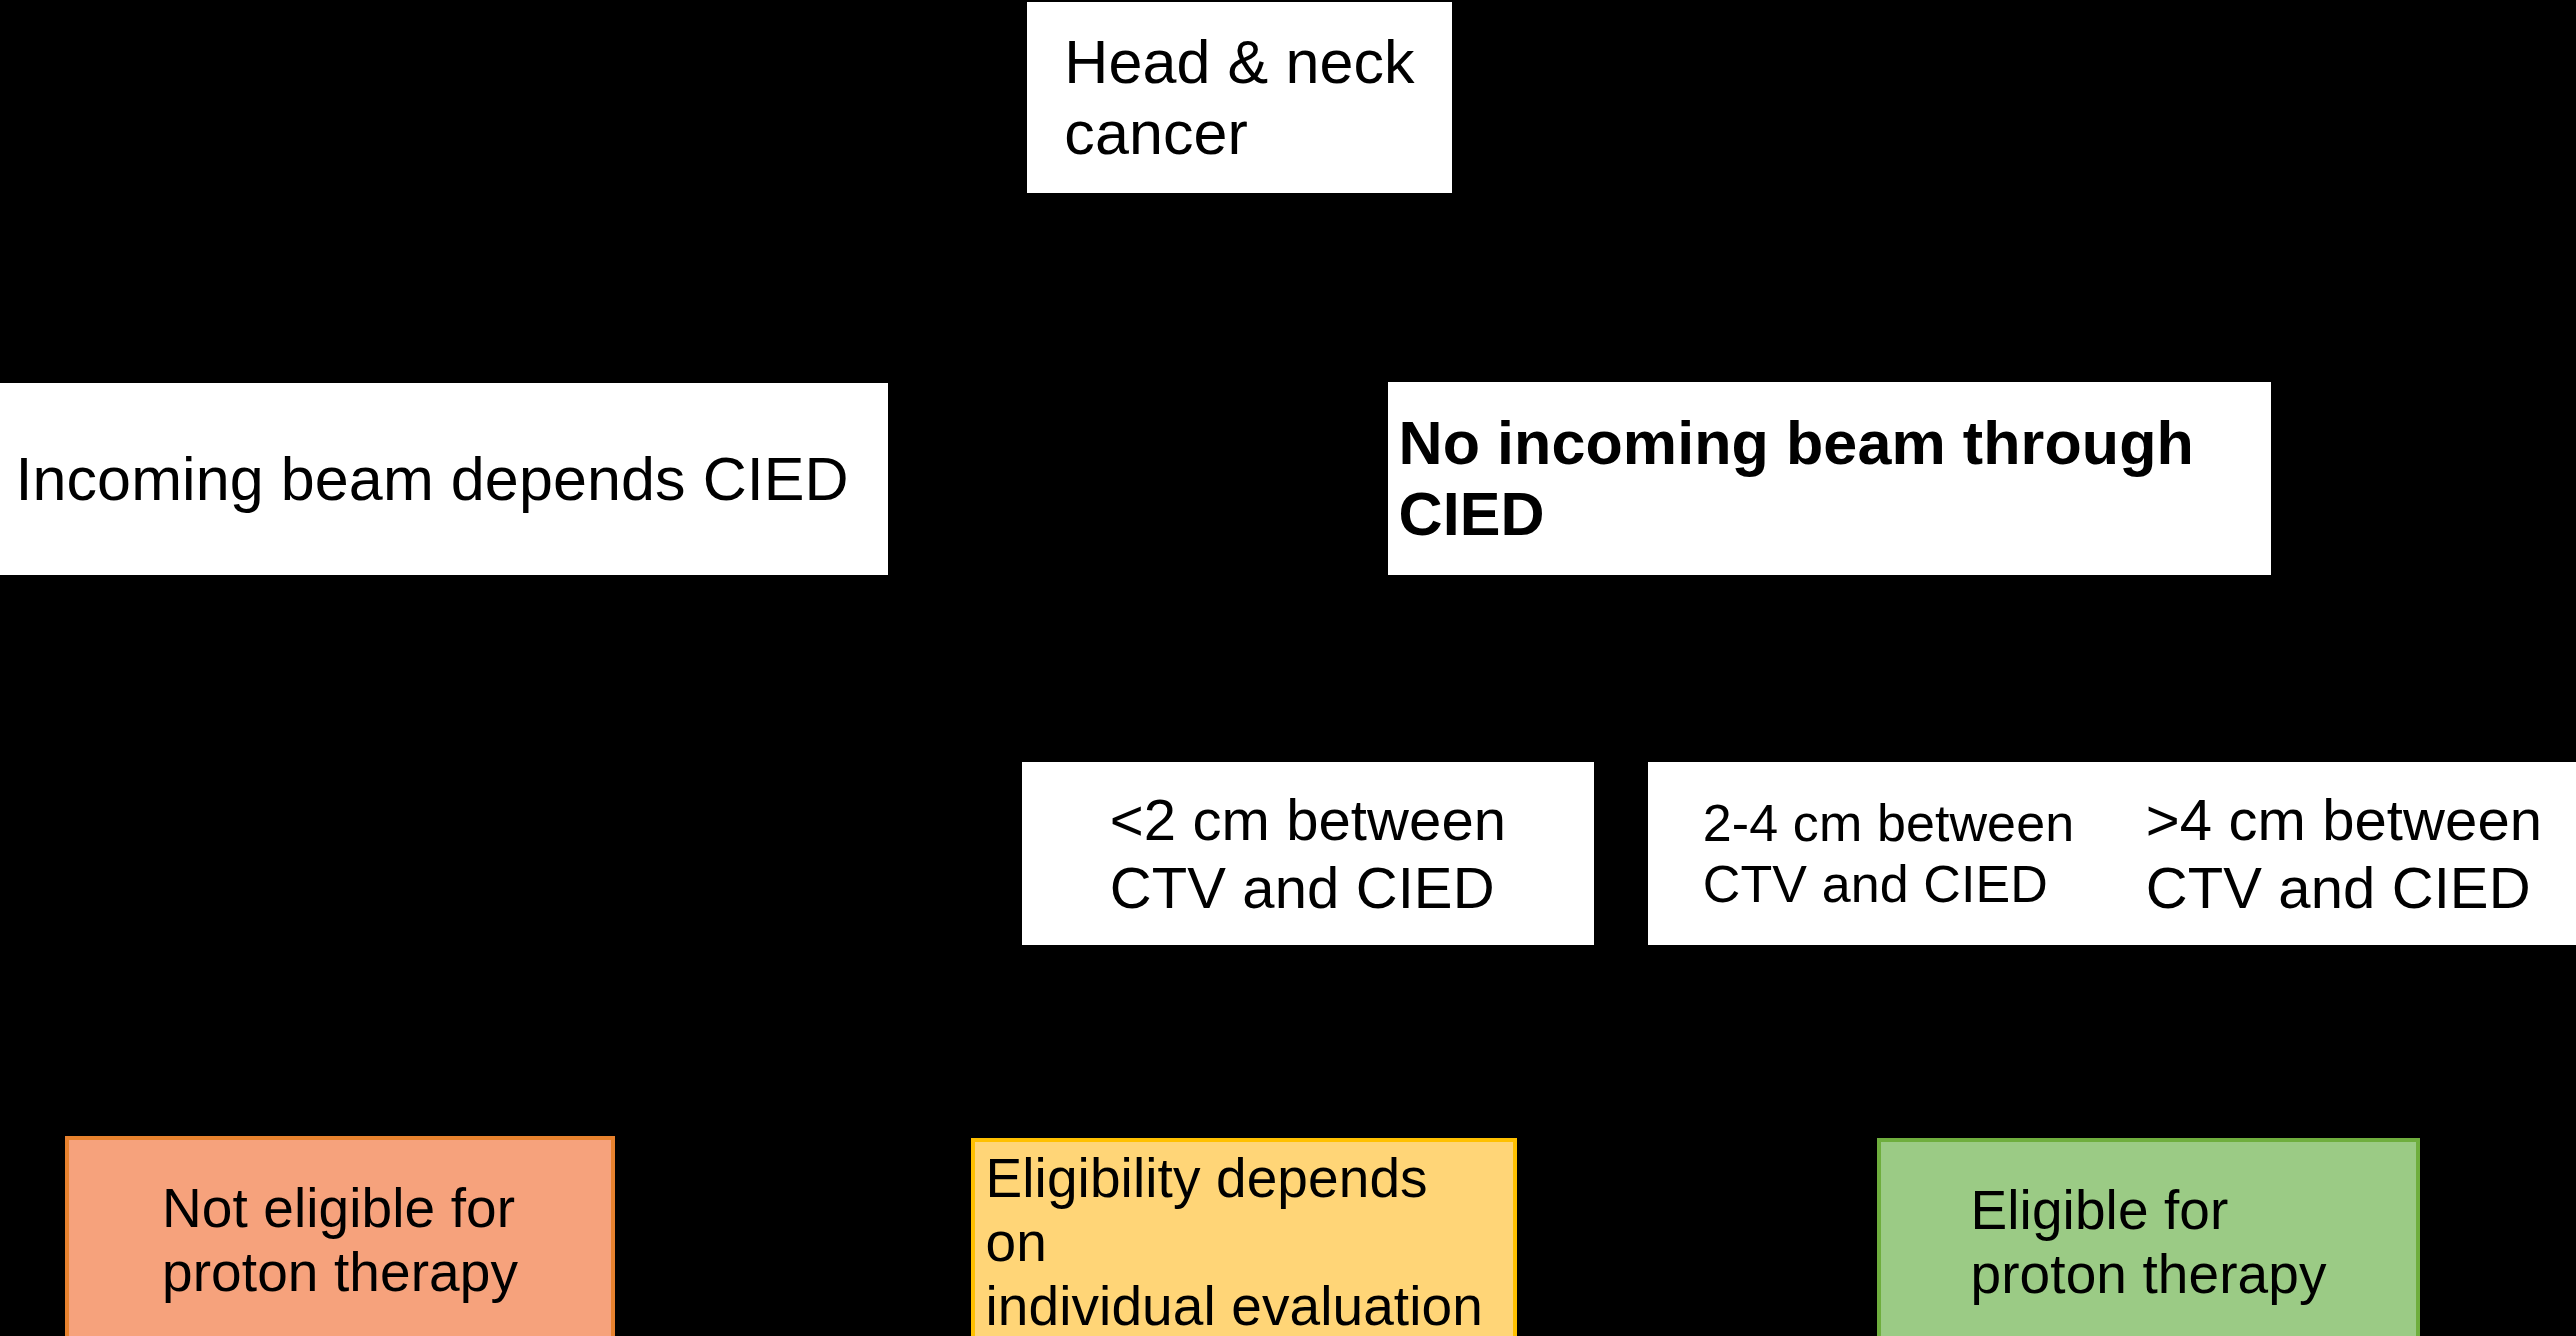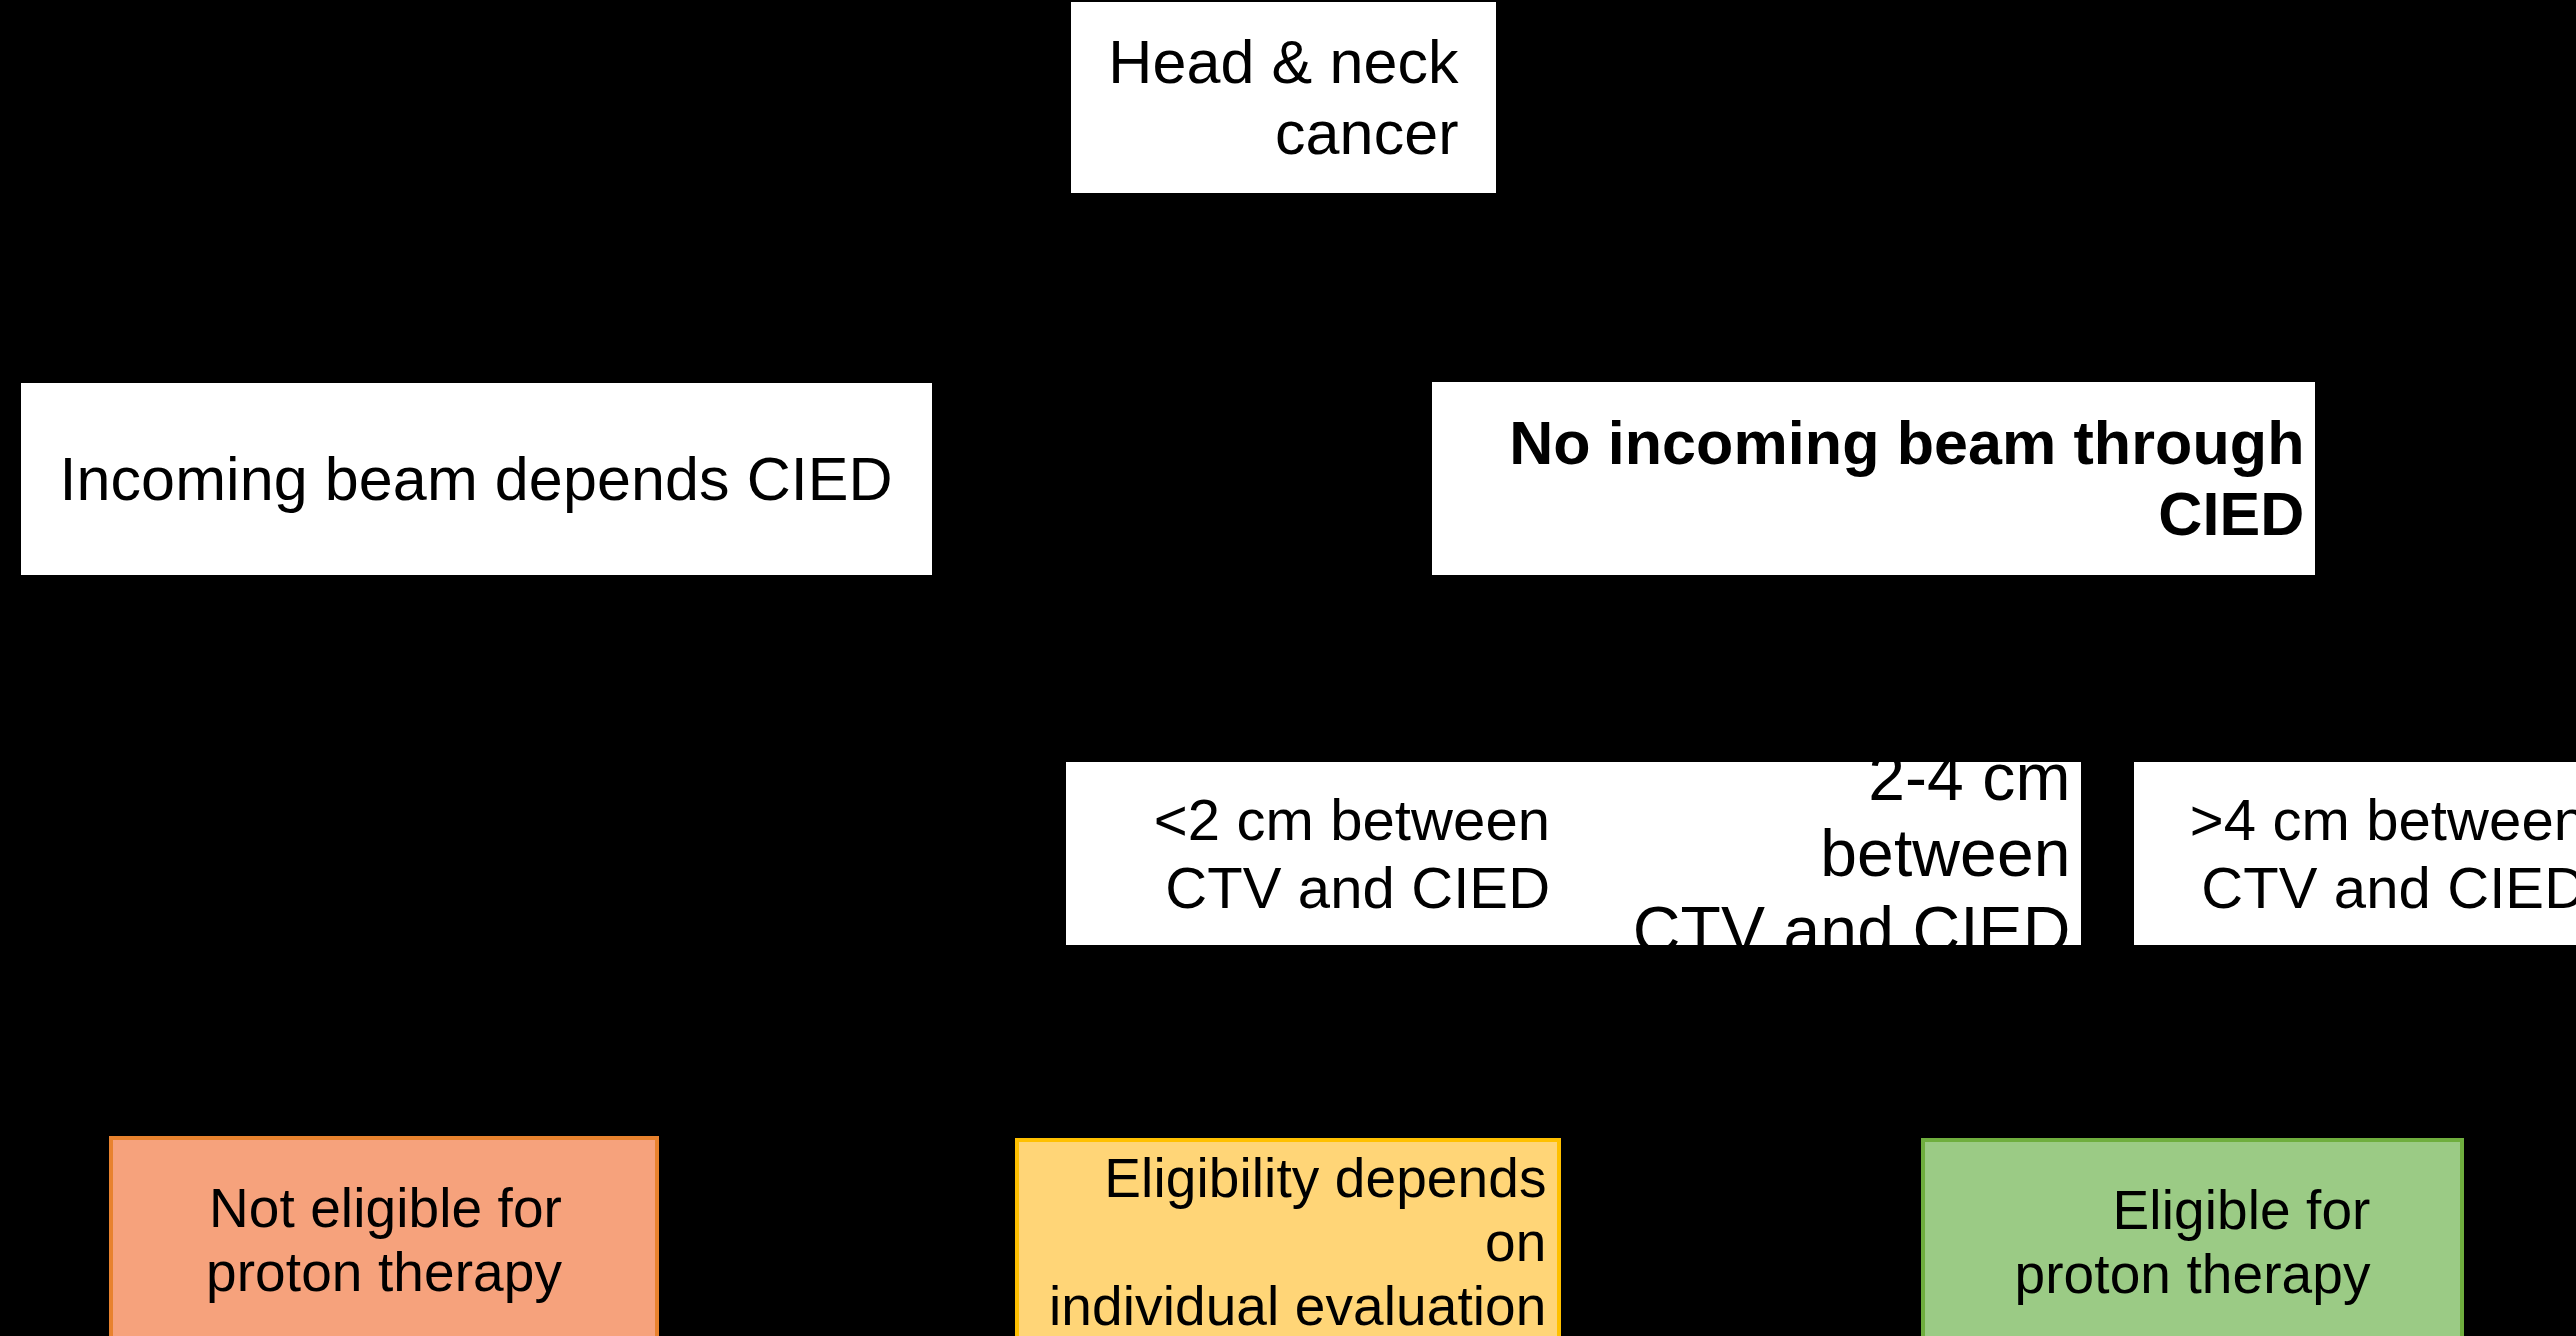--- a/index.html
+++ b/index.html
@@ -16,26 +16,25 @@
     height: 1336px;
     background: #000000;
     overflow: hidden;
   }
   .node {
     position: absolute;
     box-sizing: border-box;
     display: flex;
     align-items: center;
     justify-content: center;
-    text-align: right;
+    text-align: left;
     color: #000000;
     line-height: 1.16;
     white-space: pre-line;
     letter-spacing: 0.1px;
-    margin-left: 44px;
   }
   .node-plain {
     background: #ffffff;
     border: 0 solid transparent;
   }
   .node-decision {
     border-style: solid;
     border-width: 4.1px;
   }
   .lbl {
@@ -70,25 +69,25 @@
 
   
   #node-dist-lt2 {
     left: 1022px;
     top: 762px;
     width: 572px;
     height: 183px;
     font-size: 58px;
   }
   #node-dist-2-4 {
-    left: 1556px;
+    left: 1648px;
     top: 762px;
     width: 481px;
     height: 183px;
-    font-size: 66px;
+    font-size: 52px;
   }
   #node-dist-gt4 {
     left: 2090px;
     top: 762px;
     width: 508px;
     height: 183px;
     font-size: 58px;
   }
 
   

